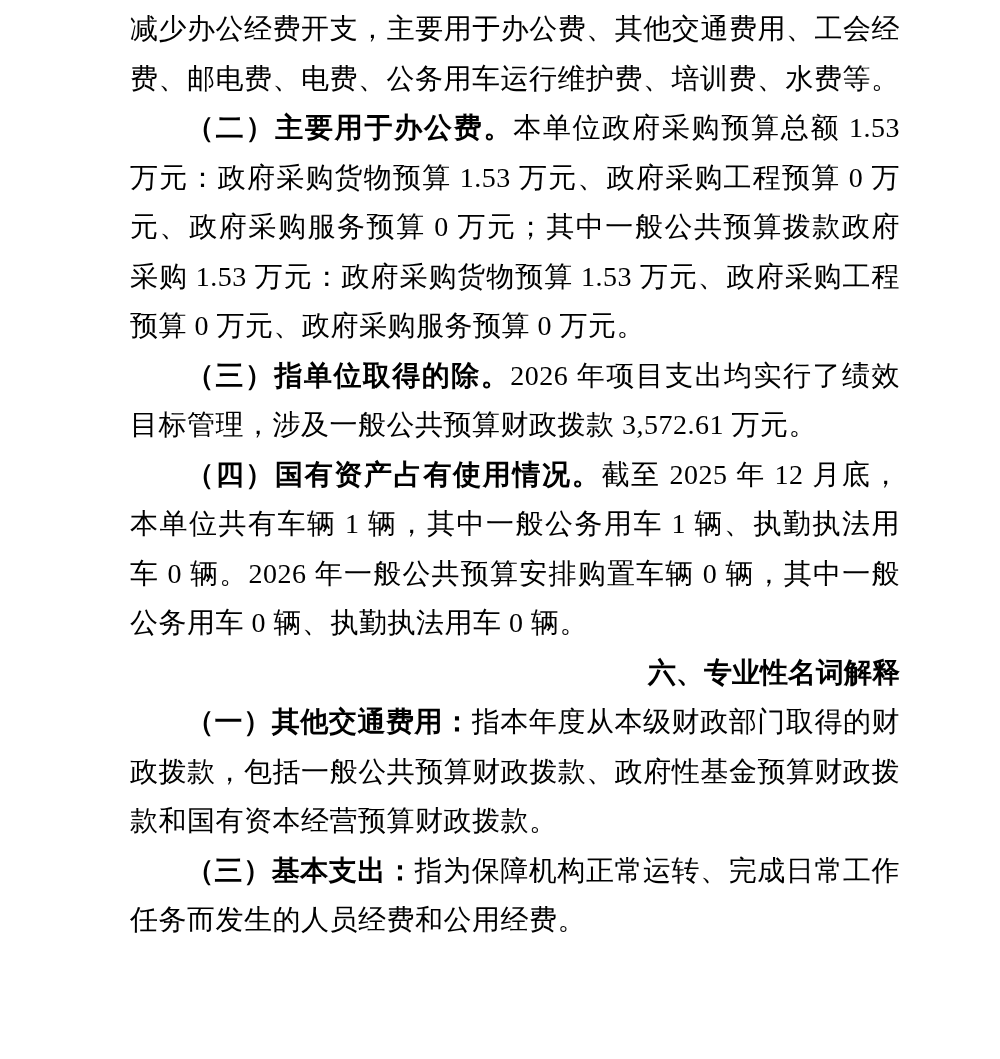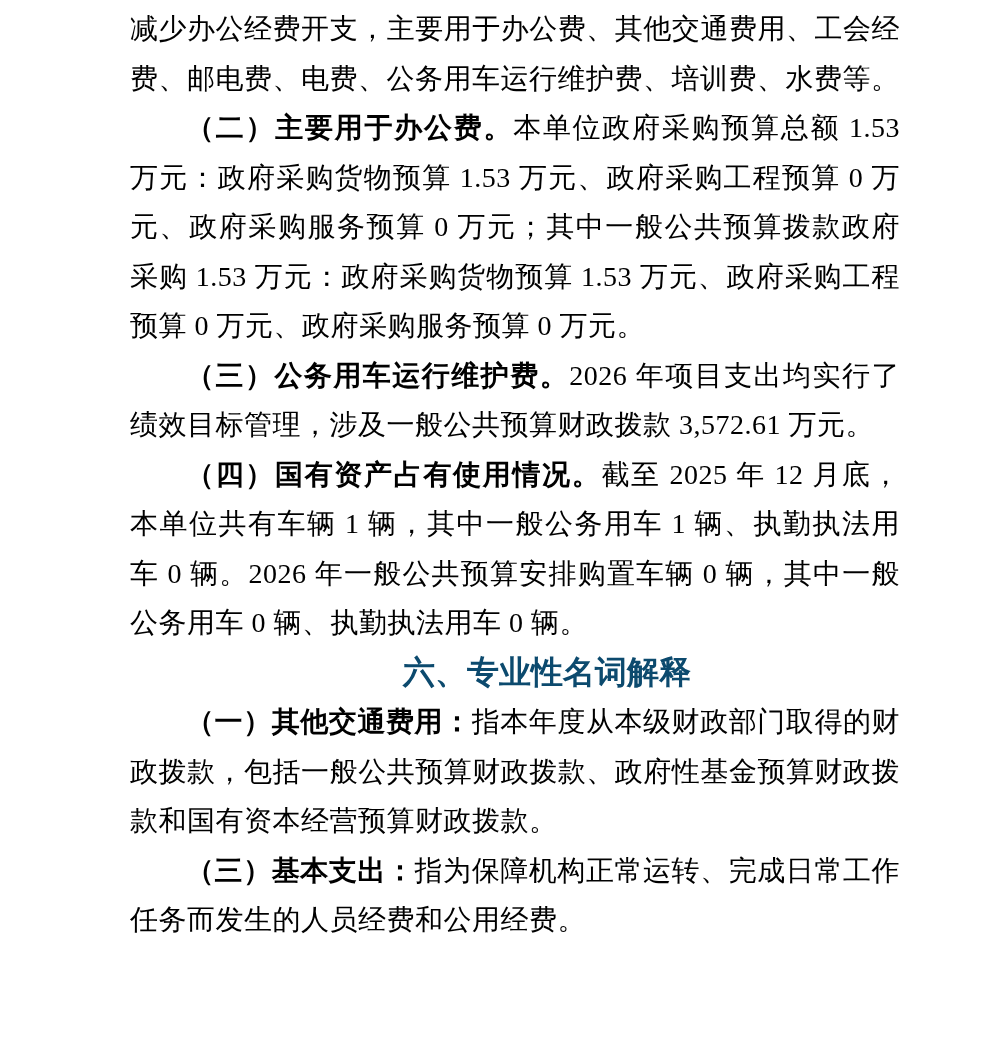--- a/index.html
+++ b/index.html
@@ -18,38 +18,38 @@
     line-height: 49.5px;
     color: #000000;
     text-align: justify;
     text-justify: inter-character;
     letter-spacing: 0.5px;
   }
   .para.indent { text-indent: 2em; }
   .lead { font-weight: bold; }
   .heading {
     font-family: "Liberation Sans", "DejaVu Sans", sans-serif;
-    font-size: 32px;
+    font-size: 28px;
     line-height: 49.5px;
-    color: #0c4a6e;
+    color: #000000;
     font-weight: bold;
     text-indent: 2em;
-    text-align: center;
+    text-align: right;
   }
 </style>
 </head>
 <body>
 
 <div class="page">
 
   <p class="para"><span class="lead"></span><span>减少办公经费开支，主要用于办公费、其他交通费用、工会经费、邮电费、电费、公务用车运行维护费、培训费、水费等。</span></p>
 
   <p class="para indent"><span class="lead">（二）主要用于办公费。</span><span>本单位政府采购预算总额 1.53 万元：政府采购货物预算 1.53 万元、政府采购工程预算 0 万元、政府采购服务预算 0 万元；其中一般公共预算拨款政府采购 1.53 万元：政府采购货物预算 1.53 万元、政府采购工程预算 0 万元、政府采购服务预算 0 万元。</span></p>
 
-  <p class="para indent"><span class="lead">（三）公务用车运行维护费。</span><span>2026 年项目支出均实行了绩效目标管理，涉及一般公共预算财政拨款 3,572.61 万元。</span></p>
+  <p class="para indent"><span class="lead">（三）指单位取得的除。</span><span>2026 年项目支出均实行了绩效目标管理，涉及一般公共预算财政拨款 3,572.61 万元。</span></p>
 
   <p class="para indent"><span class="lead">（四）国有资产占有使用情况。</span><span>截至 2025 年 12 月底，本单位共有车辆 1 辆，其中一般公务用车 1 辆、执勤执法用车 0 辆。2026 年一般公共预算安排购置车辆 0 辆，其中一般公务用车 0 辆、执勤执法用车 0 辆。</span></p>
 
   <p class="heading"><span>六、专业性名词解释</span></p>
 
   <p class="para indent"><span class="lead">（一）其他交通费用：</span><span>指本年度从本级财政部门取得的财政拨款，包括一般公共预算财政拨款、政府性基金预算财政拨款和国有资本经营预算财政拨款。</span></p>
 
 
   <p class="para indent"><span class="lead">（三）基本支出：</span><span>指为保障机构正常运转、完成日常工作任务而发生的人员经费和公用经费。</span></p>
 

